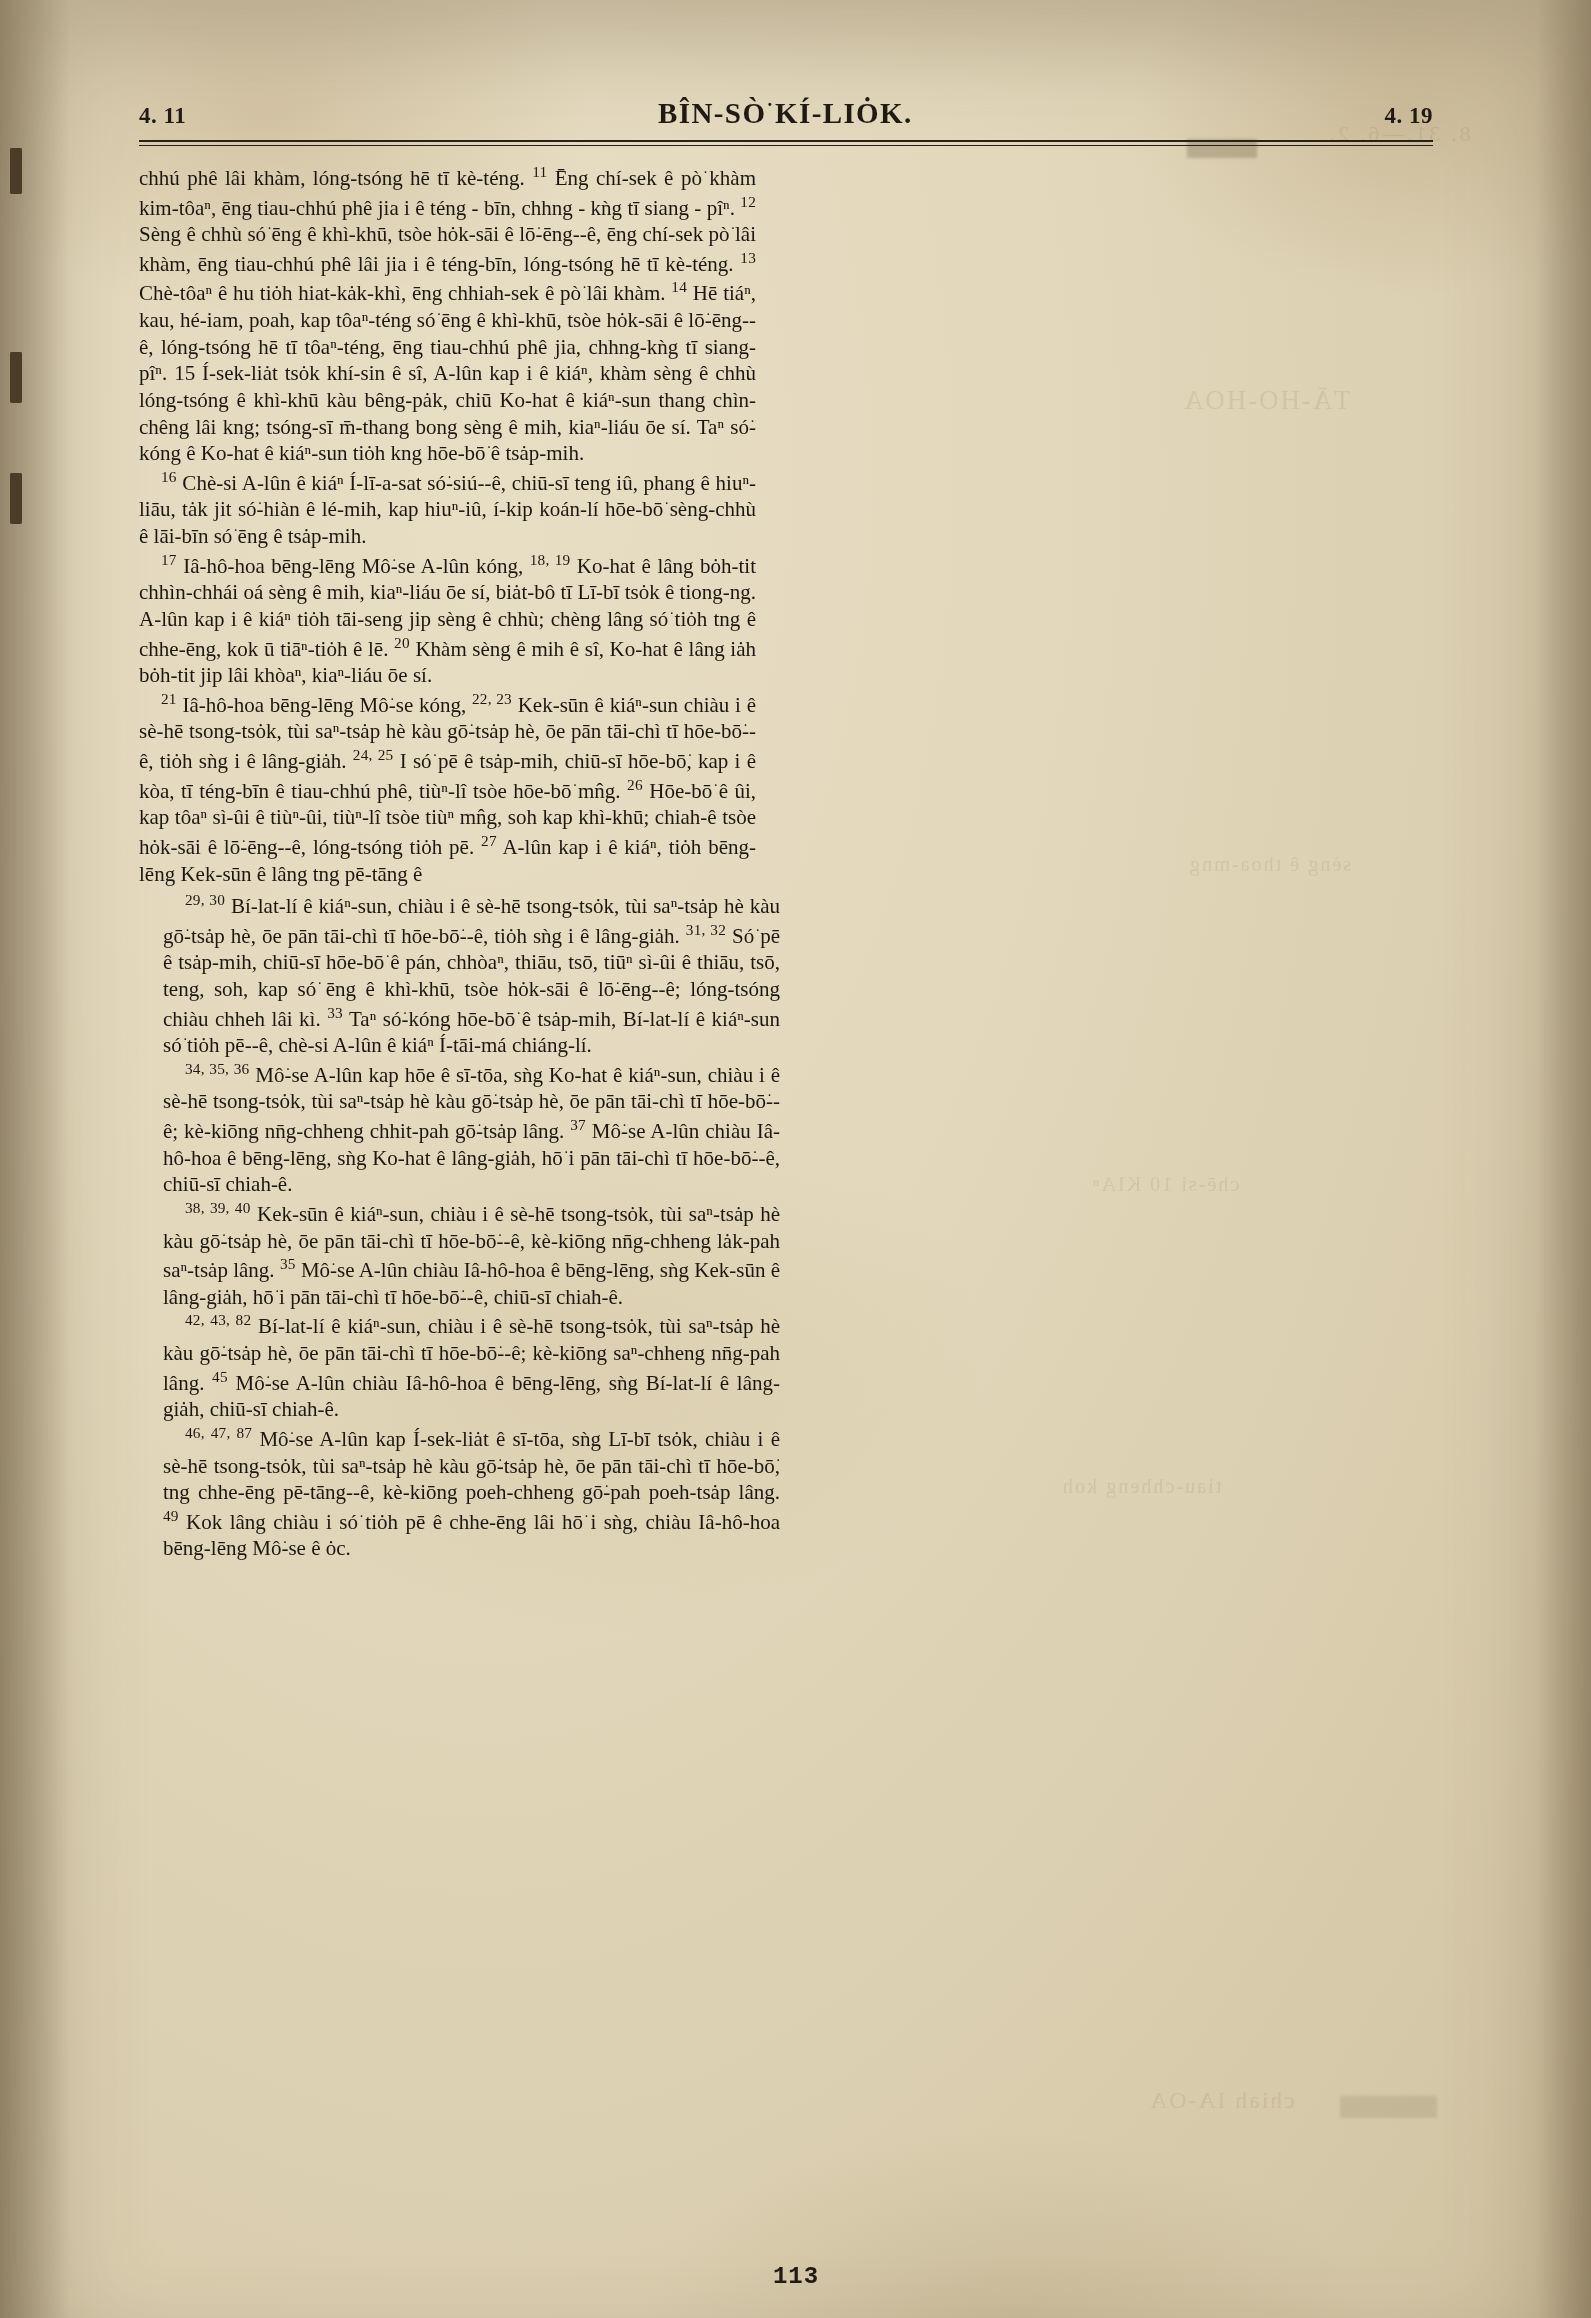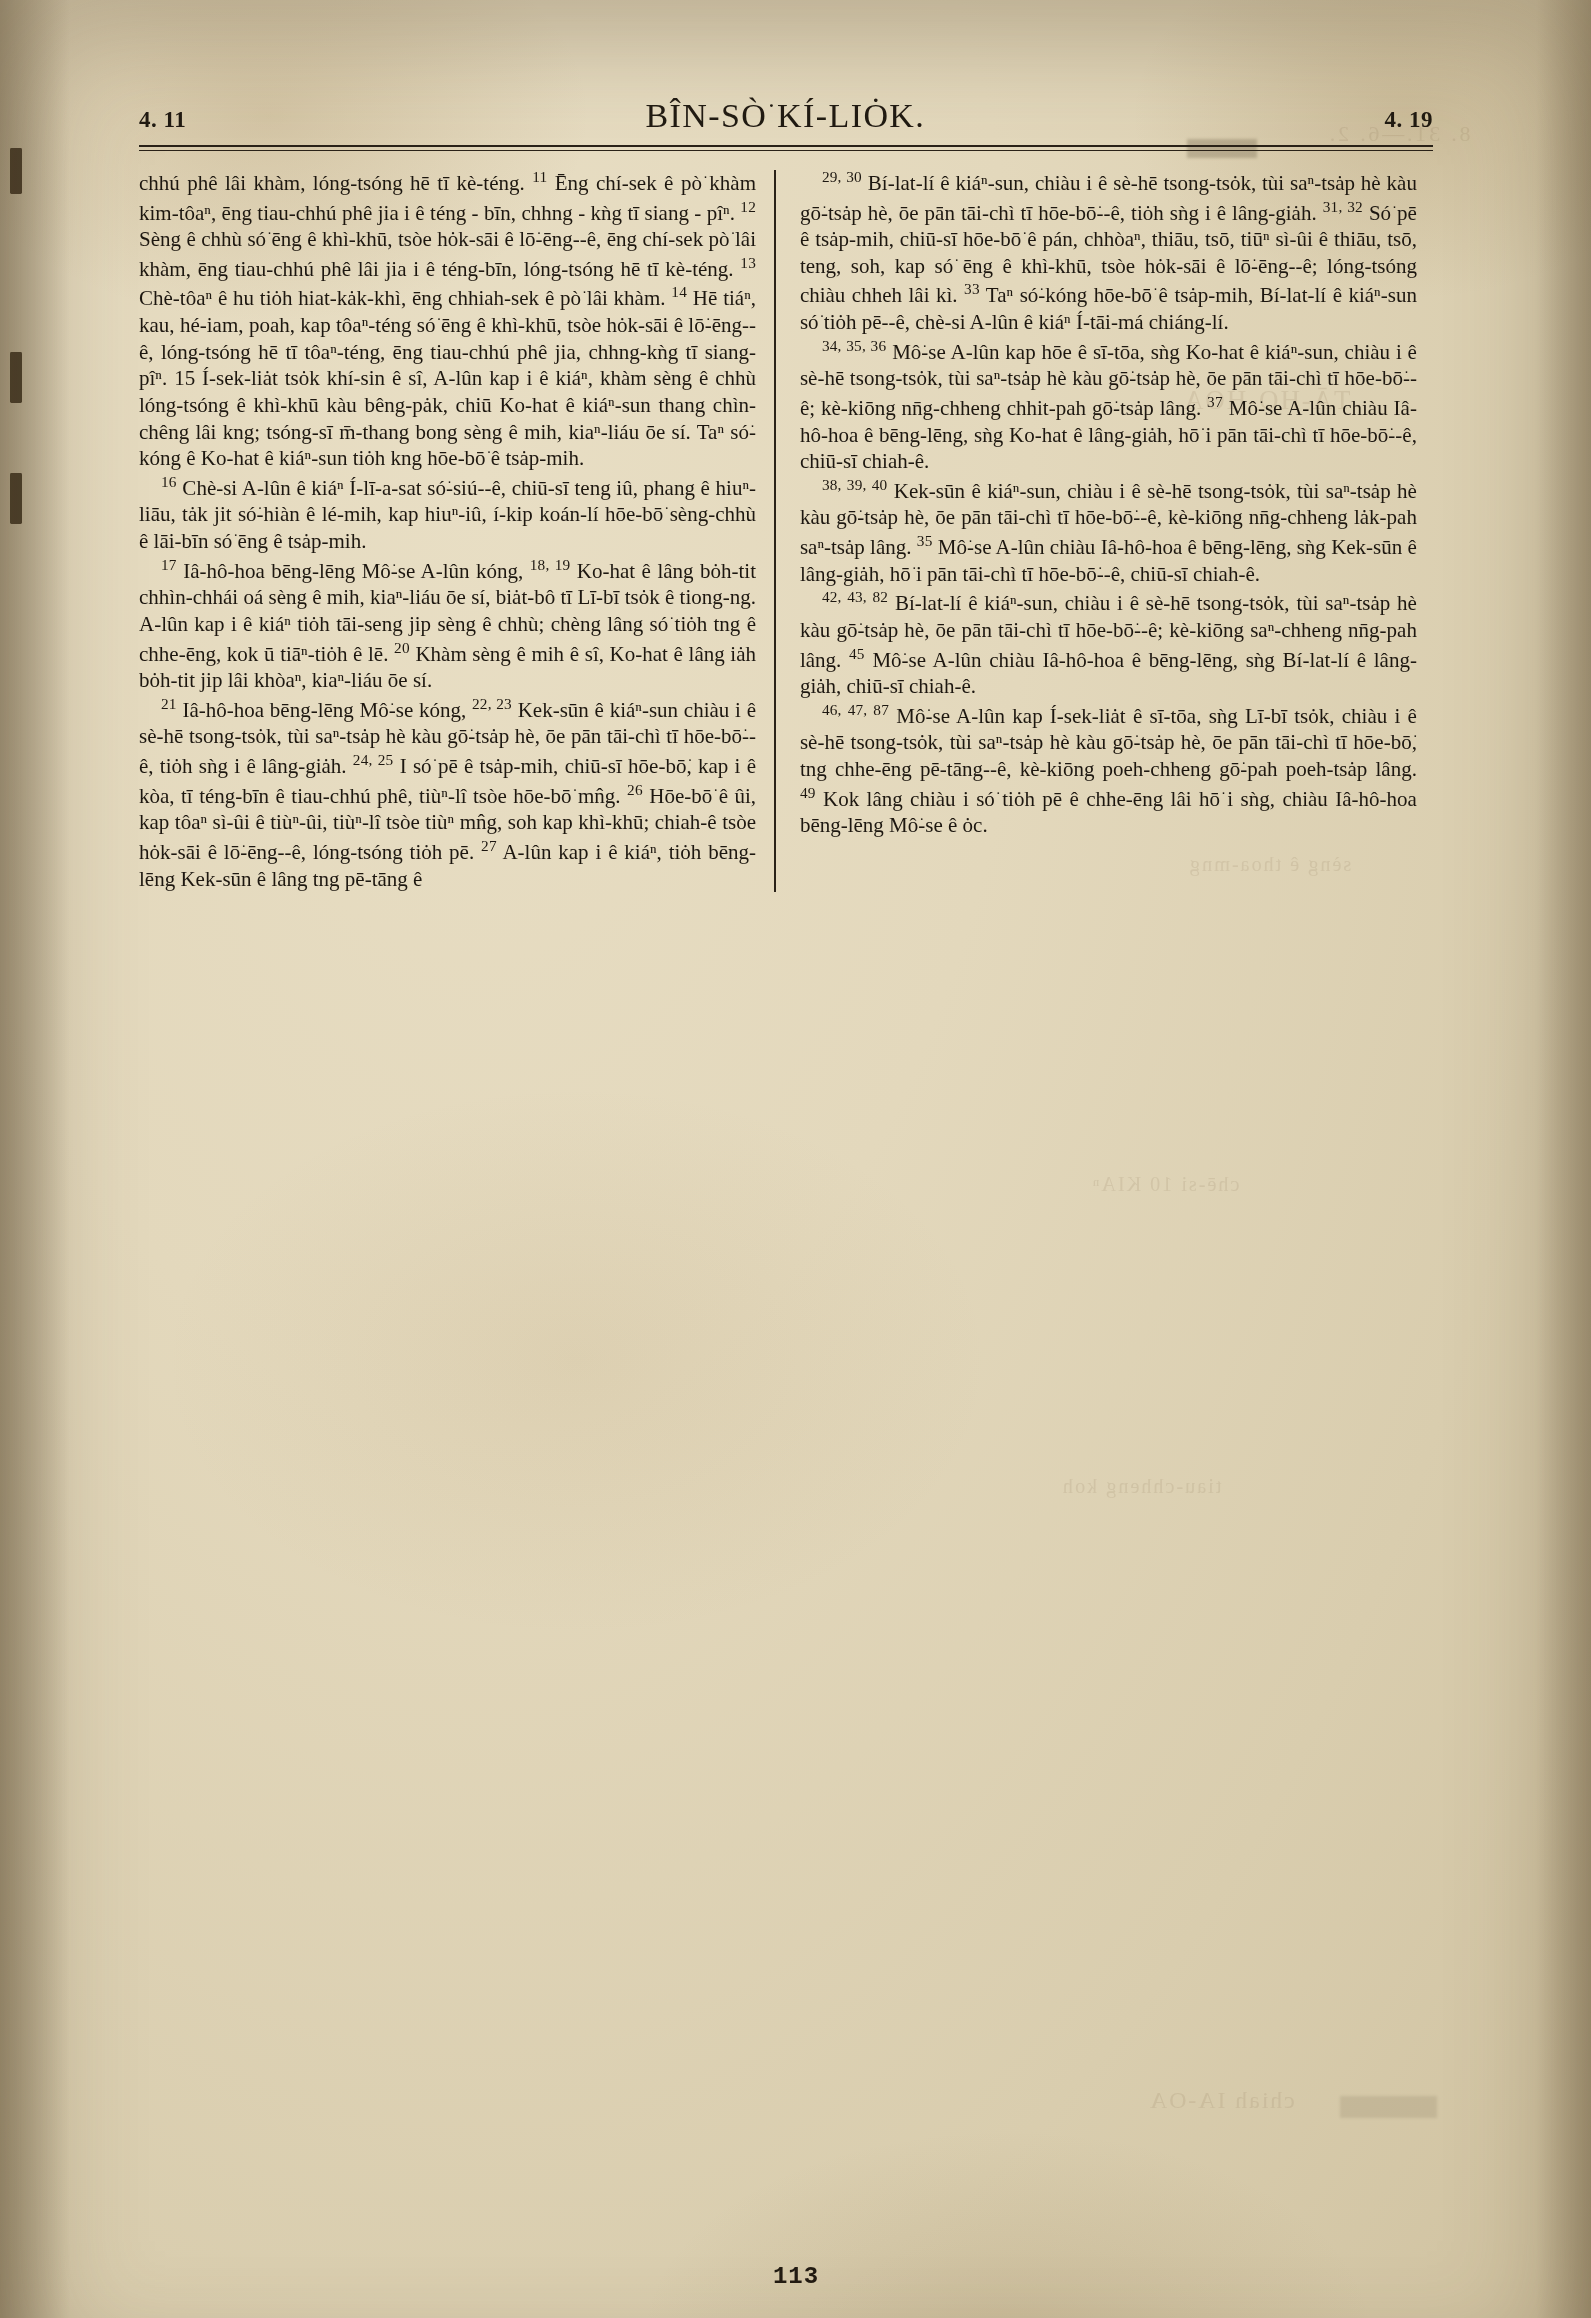--- a/index.html
+++ b/index.html
@@ -88,37 +88,38 @@
     font-size: 24px;
     letter-spacing: 0.5px;
     color: #201a12;
   }
   .runhead .folio {
     font-weight: bold;
     font-size: 23px;
     text-align: right;
   }
   .runhead .title {
-    font-weight: normal;
-    font-size: 34px;
+    font-weight: bold;
+    font-size: 29px;
     letter-spacing: 1.4px;
   }
 
   .rule {
     margin-top: 10.2px;
     border-top: 2.3px solid #2a2218;
     border-bottom: 0.9px solid #2a2218;
     height: 2.8px;
     width: 100%;
   }
 
   .columns {
     display: flex;
     margin-top: 16px;
     position: relative;
+    flex-direction: column;
   }
   .col {
     width: 617px;
     color: #1d1710;
     font-size: 21px;
     line-height: 1.268;
     text-align: justify;
     text-justify: inter-word;
     hyphens: none;
   }

